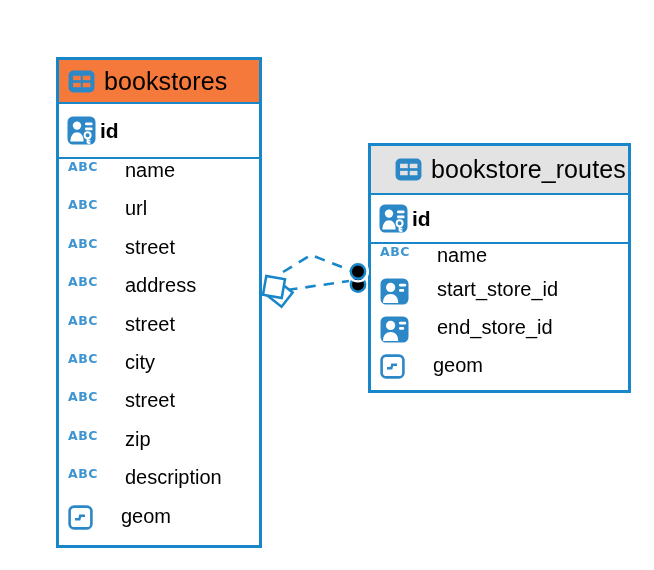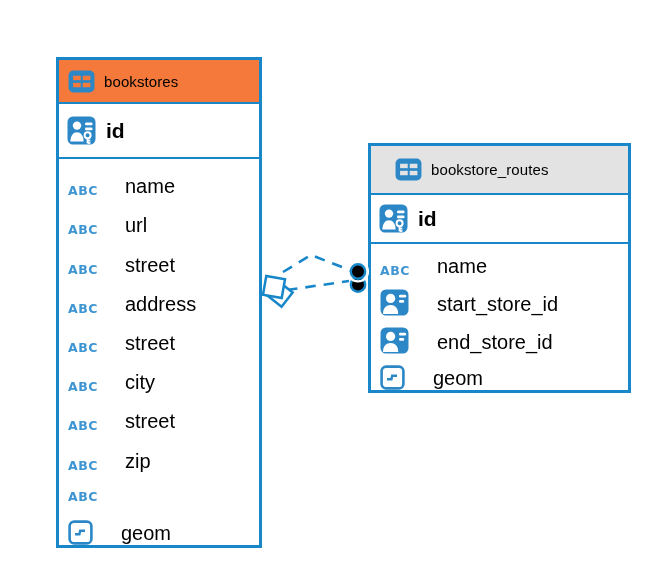--- a/index.html
+++ b/index.html
@@ -23,34 +23,34 @@
   .etable.right{left:368px;top:143px;width:263px;height:250px;}
 
   .t-header{
     display:flex;align-items:center;gap:9px;padding-left:9px;
     border-bottom:2px solid #1787C9;box-sizing:border-box;
     flex:0 0 auto;
   }
   .etable.left  .t-header{height:44px;background:#F4793B;}
   .etable.right .t-header{height:49px;background:#E3E3E3;padding-left:24px;}
 
-  .t-title{font-size:15px;color:#000;white-space:nowrap;letter-spacing:.1px;}
+  .t-title{font-size:25px;color:#000;white-space:nowrap;letter-spacing:.1px;}
 
   .pk-row{
-    display:flex;align-items:center;gap:10px;padding-left:8px;
+    display:flex;align-items:center;gap:4px;padding-left:8px;
     border-bottom:2px solid #1787C9;box-sizing:border-box;
     background:#fff;flex:0 0 auto;
   }
   .etable.left  .pk-row{height:55px;}
   .etable.right .pk-row{height:49px;}
   .pk-name{font-size:21px;font-weight:bold;color:#000;}
 
   .fields{display:flex;flex-direction:column;flex:1 1 auto;}
   .field-row{
-    display:flex;align-items:flex-end;gap:9px;padding-left:9px;
+    display:flex;align-items:flex-start;gap:9px;padding-left:9px;
     flex:1 1 auto;background:#fff;
   }
   .field-name{font-size:20px;color:#000;white-space:nowrap;margin-left:19px;}
 
   
   .icon{display:inline-flex;align-items:center;justify-content:center;flex:0 0 auto;}
   .abc-icon{
     display:inline-block;flex:0 0 auto;
     font-family:"DejaVu Sans",sans-serif;
     font-size:12.5px;font-weight:800;letter-spacing:.5px;
@@ -144,20 +144,21 @@
       <div class="field-row" data-interactable="true">
         <span class="abc-icon" data-interactable="false">ABC</span>
         <span class="field-name" data-interactable="false">street</span>
       </div>
       <div class="field-row" data-interactable="true">
         <span class="abc-icon" data-interactable="false">ABC</span>
         <span class="field-name" data-interactable="false">zip</span>
       </div>
       <div class="field-row" data-interactable="true">
         <span class="abc-icon" data-interactable="false">ABC</span>
+        <span class="field-name" data-interactable="false">description</span>
       </div>
       <div class="field-row" data-interactable="true">
         <span class="icon" data-interactable="false">
           <svg width="25" height="25" viewBox="0 0 25 25">
             <rect x="1.6" y="1.6" width="21.8" height="21.8" rx="4.5" fill="#ffffff" stroke="#2C87C7" stroke-width="2.6"></rect>
             <polyline points="7,14.2 11.4,14.2 12.2,10.8 17,10.8" fill="none" stroke="#2C87C7" stroke-width="2.4"></polyline>
           </svg>
         </span>
         <span class="field-name" data-interactable="false">geom</span>
       </div>

